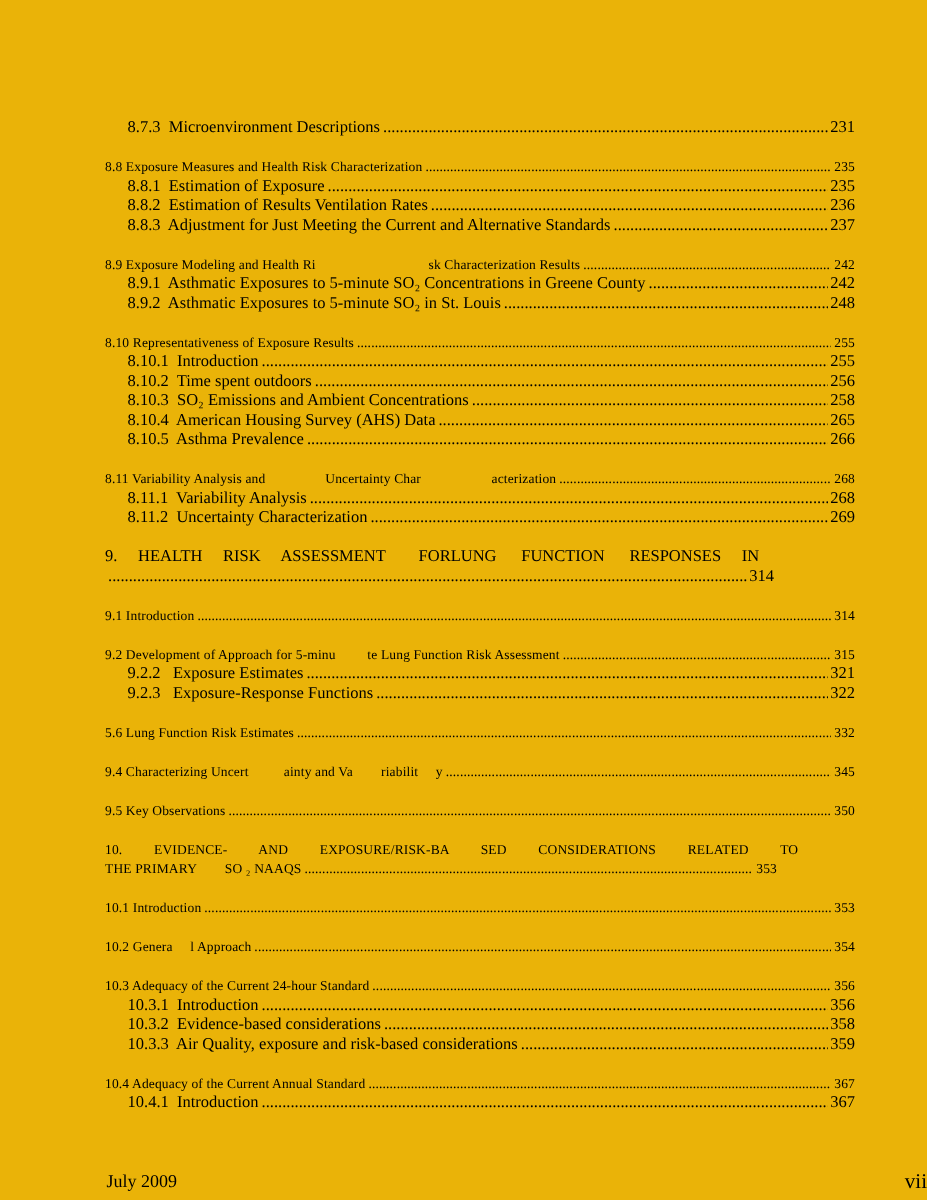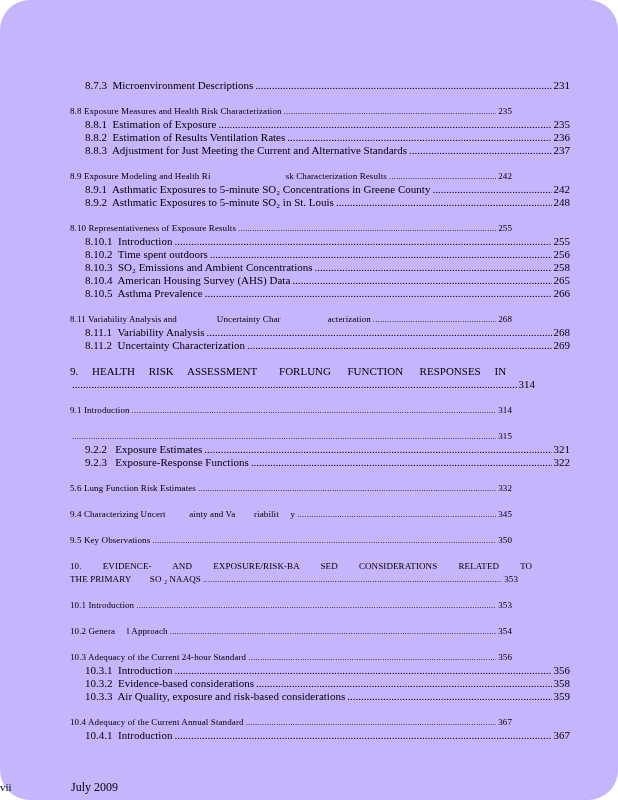--- a/index.html
+++ b/index.html
@@ -4,58 +4,58 @@
 <style>
   * { margin: 0; padding: 0; box-sizing: border-box; }
   html, body { background: #ffffff; }
   body {
     width: 618px; height: 800px;
     position: relative;
     font-family: "Liberation Serif", "DejaVu Serif", serif;
     color: #000;
     overflow: hidden;
   }
-  .page { position: absolute; inset: 0; background: #c4b5fd; border-radius: 30px; }
+  .page { position: absolute; inset: 0; background: #eab308; }
 
   .toc { position: absolute; left: 70px; right: 48px; top: 79px; }
 
   .row {
     display: flex;
     align-items: baseline;
     font-size: 11px;
     line-height: 13px;
     height: 13px;
   }
   .row .t  { white-space: pre; }
   .row .pg { white-space: pre; }
 
   .row.ind  { padding-left: 15px; }
   .row.gap  { margin-top: 13px; }
 
-  .row.sm   { font-size: 9px; margin-right: 58px; letter-spacing: 0.1px; }
-  .row.head { margin-right: 35px; }
+  .row.sm   { font-size: 9px; letter-spacing: 0.1px; }
+  .row.head { margin-right: 54px; }
   .row.sm.head { margin-right: 52px; }
 
   .leader {
     flex: 1 1 auto;
     overflow: hidden;
     white-space: nowrap;
     min-width: 6px;
     margin: 0 2px;
   }
   .leader::before {
     content: "....................................................................................................................................................................................................................";
   }
 
   .footer {
     position: absolute; left: 0; right: 0; bottom: 2px; height: 18px;
     font-size: 12px;
   }
   .footer-date { position: absolute; left: 71px; top: 0; }
-  .footer-pageno { position: absolute; left: 0; right: 0; top: 1px; text-align: left; font-size: 11px; }
+  .footer-pageno { position: absolute; left: 0; right: 0; top: 1px; text-align: right; font-size: 14px; }
 </style>
 </head>
 <body>
 
 <div class="page">
   <main class="toc" id="toc">
   <div class="row ind">
     <span class="t">8.7.3  Microenvironment Descriptions</span>
     <span class="leader"></span>
     <span class="pg">231</span>
@@ -168,20 +168,21 @@
     <span class="pg">314</span>
   </div>
 
   <div class="row sm gap">
     <span class="t">9.1 Introduction</span>
     <span class="leader"></span>
     <span class="pg">314</span>
   </div>
 
   <div class="row sm gap">
+    <span class="t">9.2 Development of Approach for 5-minu         te Lung Function Risk Assessment</span>
     <span class="leader"></span>
     <span class="pg">315</span>
   </div>
 
 
   <div class="row ind">
     <span class="t">9.2.2   Exposure Estimates</span>
     <span class="leader"></span>
     <span class="pg">321</span>
   </div>

